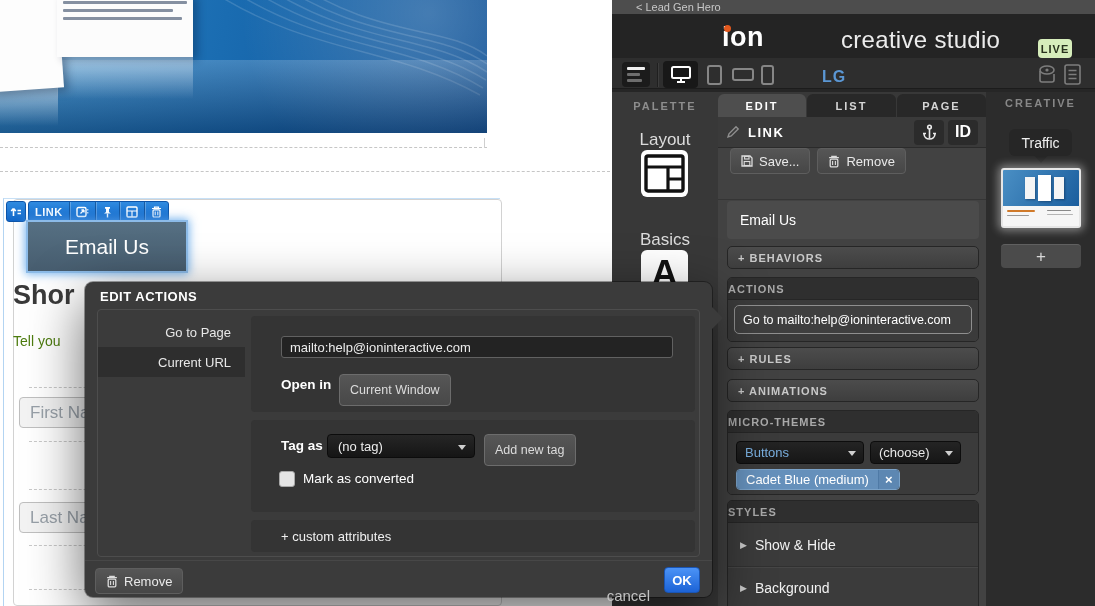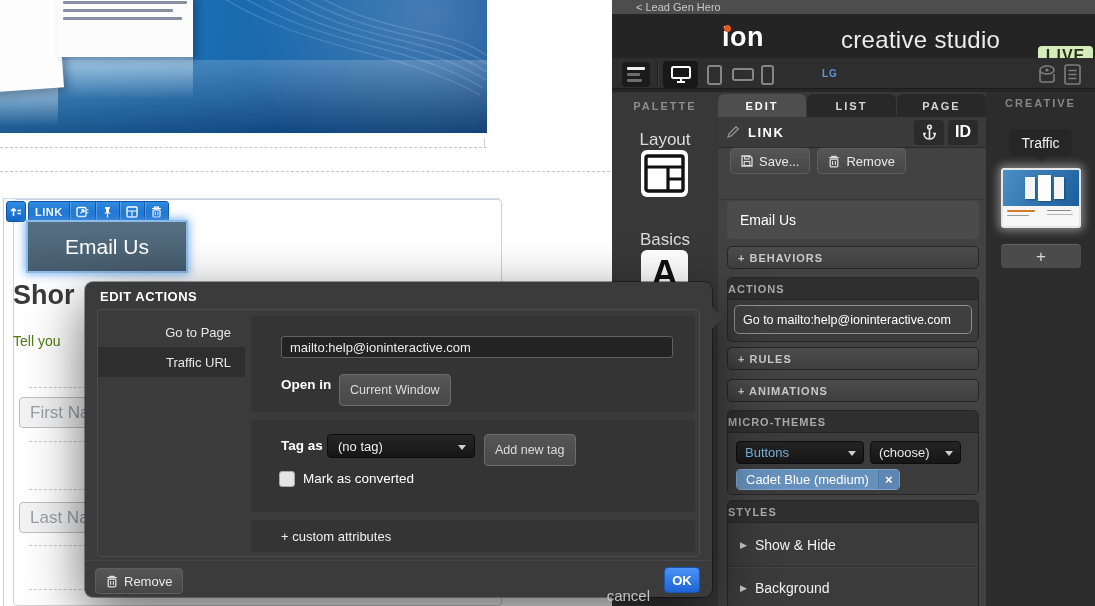--- a/index.html
+++ b/index.html
@@ -44,35 +44,35 @@
   .cfield::placeholder{color:#98a0a8;opacity:1;}
 
   
   .rpanel{left:612px;top:0;width:483px;height:606px;background:#383838;}
   .topbar{left:0;top:0;width:483px;height:14px;background:#4d4d4d;color:#c7c7c7;font-size:11px;
     display:flex;align-items:center;padding-left:24px;}
   .appheader{left:0;top:14px;width:483px;height:44px;background:#242424;}
   .logo{left:110px;top:8px;color:#fff;font-size:27px;font-weight:bold;letter-spacing:.5px;}
   .logo-dot{left:112px;top:11px;width:7px;height:7px;border-radius:50%;background:#e2581d;}
   .app-title{left:229px;top:12px;color:#ececec;font-size:24px;letter-spacing:.3px;}
-  .live{left:426px;top:32px;width:55px;height:19px;background:#d6edbb;border-radius:4px;color:#27311c;
-    font-size:16px;font-weight:bold;letter-spacing:1px;display:flex;align-items:center;justify-content:center;}
+  .live{left:426px;top:25px;width:34px;height:19px;background:#d6edbb;border-radius:4px;color:#27311c;
+    font-size:11px;font-weight:bold;letter-spacing:1px;display:flex;align-items:center;justify-content:center;}
   .devicebar{left:0;top:58px;width:483px;height:34px;background:#2e2e2e;}
   .seam{left:0;top:88px;width:483px;height:4px;background:#262626;border-top:1px solid #1c1c1c;}
   .pal-toggle{left:10px;top:4px;width:28px;height:25px;background:#1b1b1b;border-radius:4px;padding:5px 5px;}
   .pal-toggle .b1{height:3px;background:#efefef;border-radius:1px;margin-bottom:3px;}
   .pal-toggle .b2{height:3px;background:#6d6d6d;border-radius:1px;margin-bottom:3px;width:70%;}
   .pal-toggle .b3{height:3px;background:#6d6d6d;border-radius:1px;width:85%;}
   .dev-sep{left:45px;top:5px;height:24px;width:0;border-left:1px solid #1f1f1f;box-shadow:1px 0 0 #3c3c3c;}
   .dev-btn{left:51px;top:3px;width:35px;height:27px;background:#181818;border-radius:4px;
     display:flex;align-items:center;justify-content:center;}
   .tablet-ic{left:95px;top:7px;width:15px;height:20px;border:2px solid #868686;border-radius:3px;}
   .phone-l-ic{left:120px;top:10px;width:22px;height:13px;border:2px solid #868686;border-radius:3px;}
   .phone-p-ic{left:149px;top:7px;width:13px;height:20px;border:2px solid #868686;border-radius:3px;}
-  .lg-label{left:170px;top:10px;color:#5b97d4;font-size:10px;font-weight:bold;letter-spacing:1px;padding-left:40px;}
+  .lg-label{left:170px;top:10px;color:#5b97d4;font-size:16px;font-weight:bold;letter-spacing:1px;padding-left:40px;}
   .hdr-ic{color:#7d7d7d;}
   .tabbar{left:0;top:92px;width:483px;height:25px;background:#383838;}
   .tab{position:absolute;top:2px;height:23px;display:flex;align-items:center;justify-content:center;
     font-size:11px;font-weight:bold;letter-spacing:2px;border-radius:6px 6px 0 0;}
   .tab-ghost{color:#8d8d8d;}
   .tab-active{background:#4e4e4e;color:#fff;}
   .tab-dark{background:#282828;color:#d5d5d5;}
 
   
   .palette-col{left:0;top:117px;width:106px;height:489px;background:#383838;}
@@ -411,21 +411,21 @@
     </div>
   </div>
 
   <div class="abs modal">
     <div class="modal-arrow"></div>
     <div class="modal-title">EDIT ACTIONS</div>
 
     <div class="modal-body">
       <div class="mnav">
         <div class="mnav-row" style="top:7px">Go to Page</div>
-        <div class="mnav-row mnav-sel" style="top:37px">Traffic URL</div>
+        <div class="mnav-row mnav-sel" style="top:37px">Current URL</div>
       </div>
 
       <div class="mpanel" style="top:6px;height:96px">
         <input class="murl" value="mailto:help@ioninteractive.com" style="">
         <div class="mlabel" style="left:30px;top:61px">Open in</div>
         <div class="mbtn" style="left:88px;top:58px">Current Window</div>
       </div>
 
       <div class="mpanel" style="top:110px;height:92px">
         <div class="mlabel" style="left:30px;top:18px">Tag as</div>

